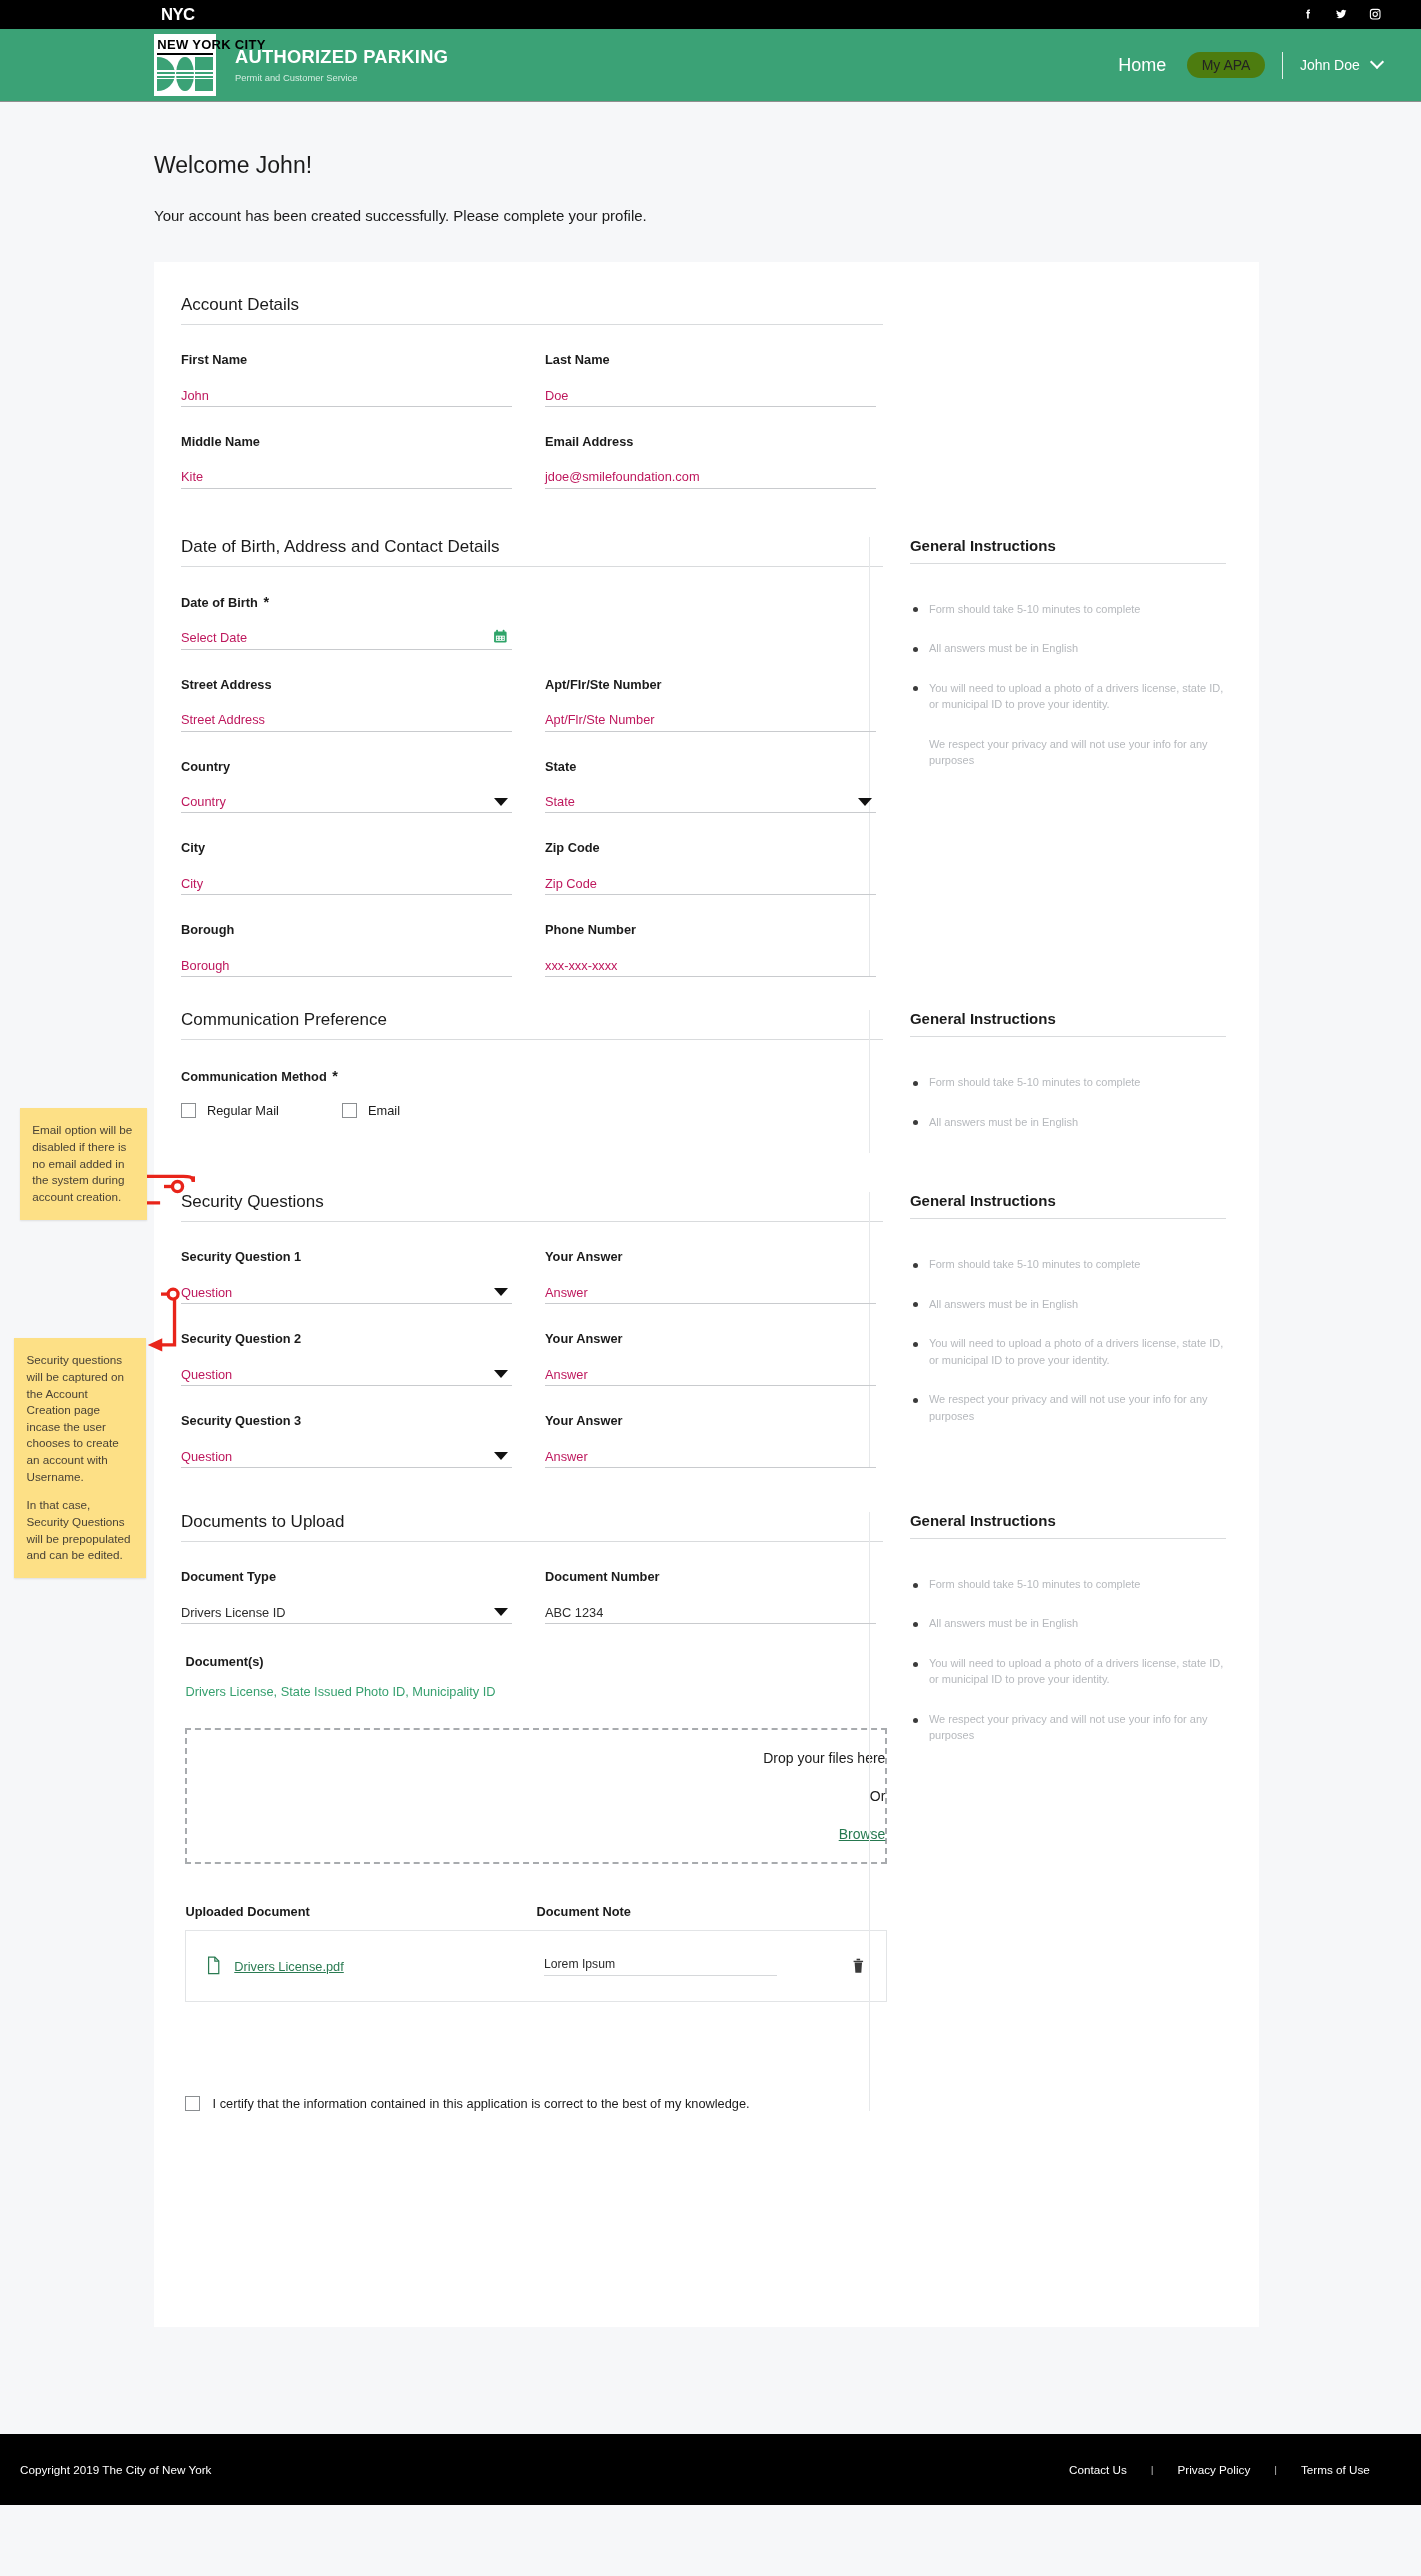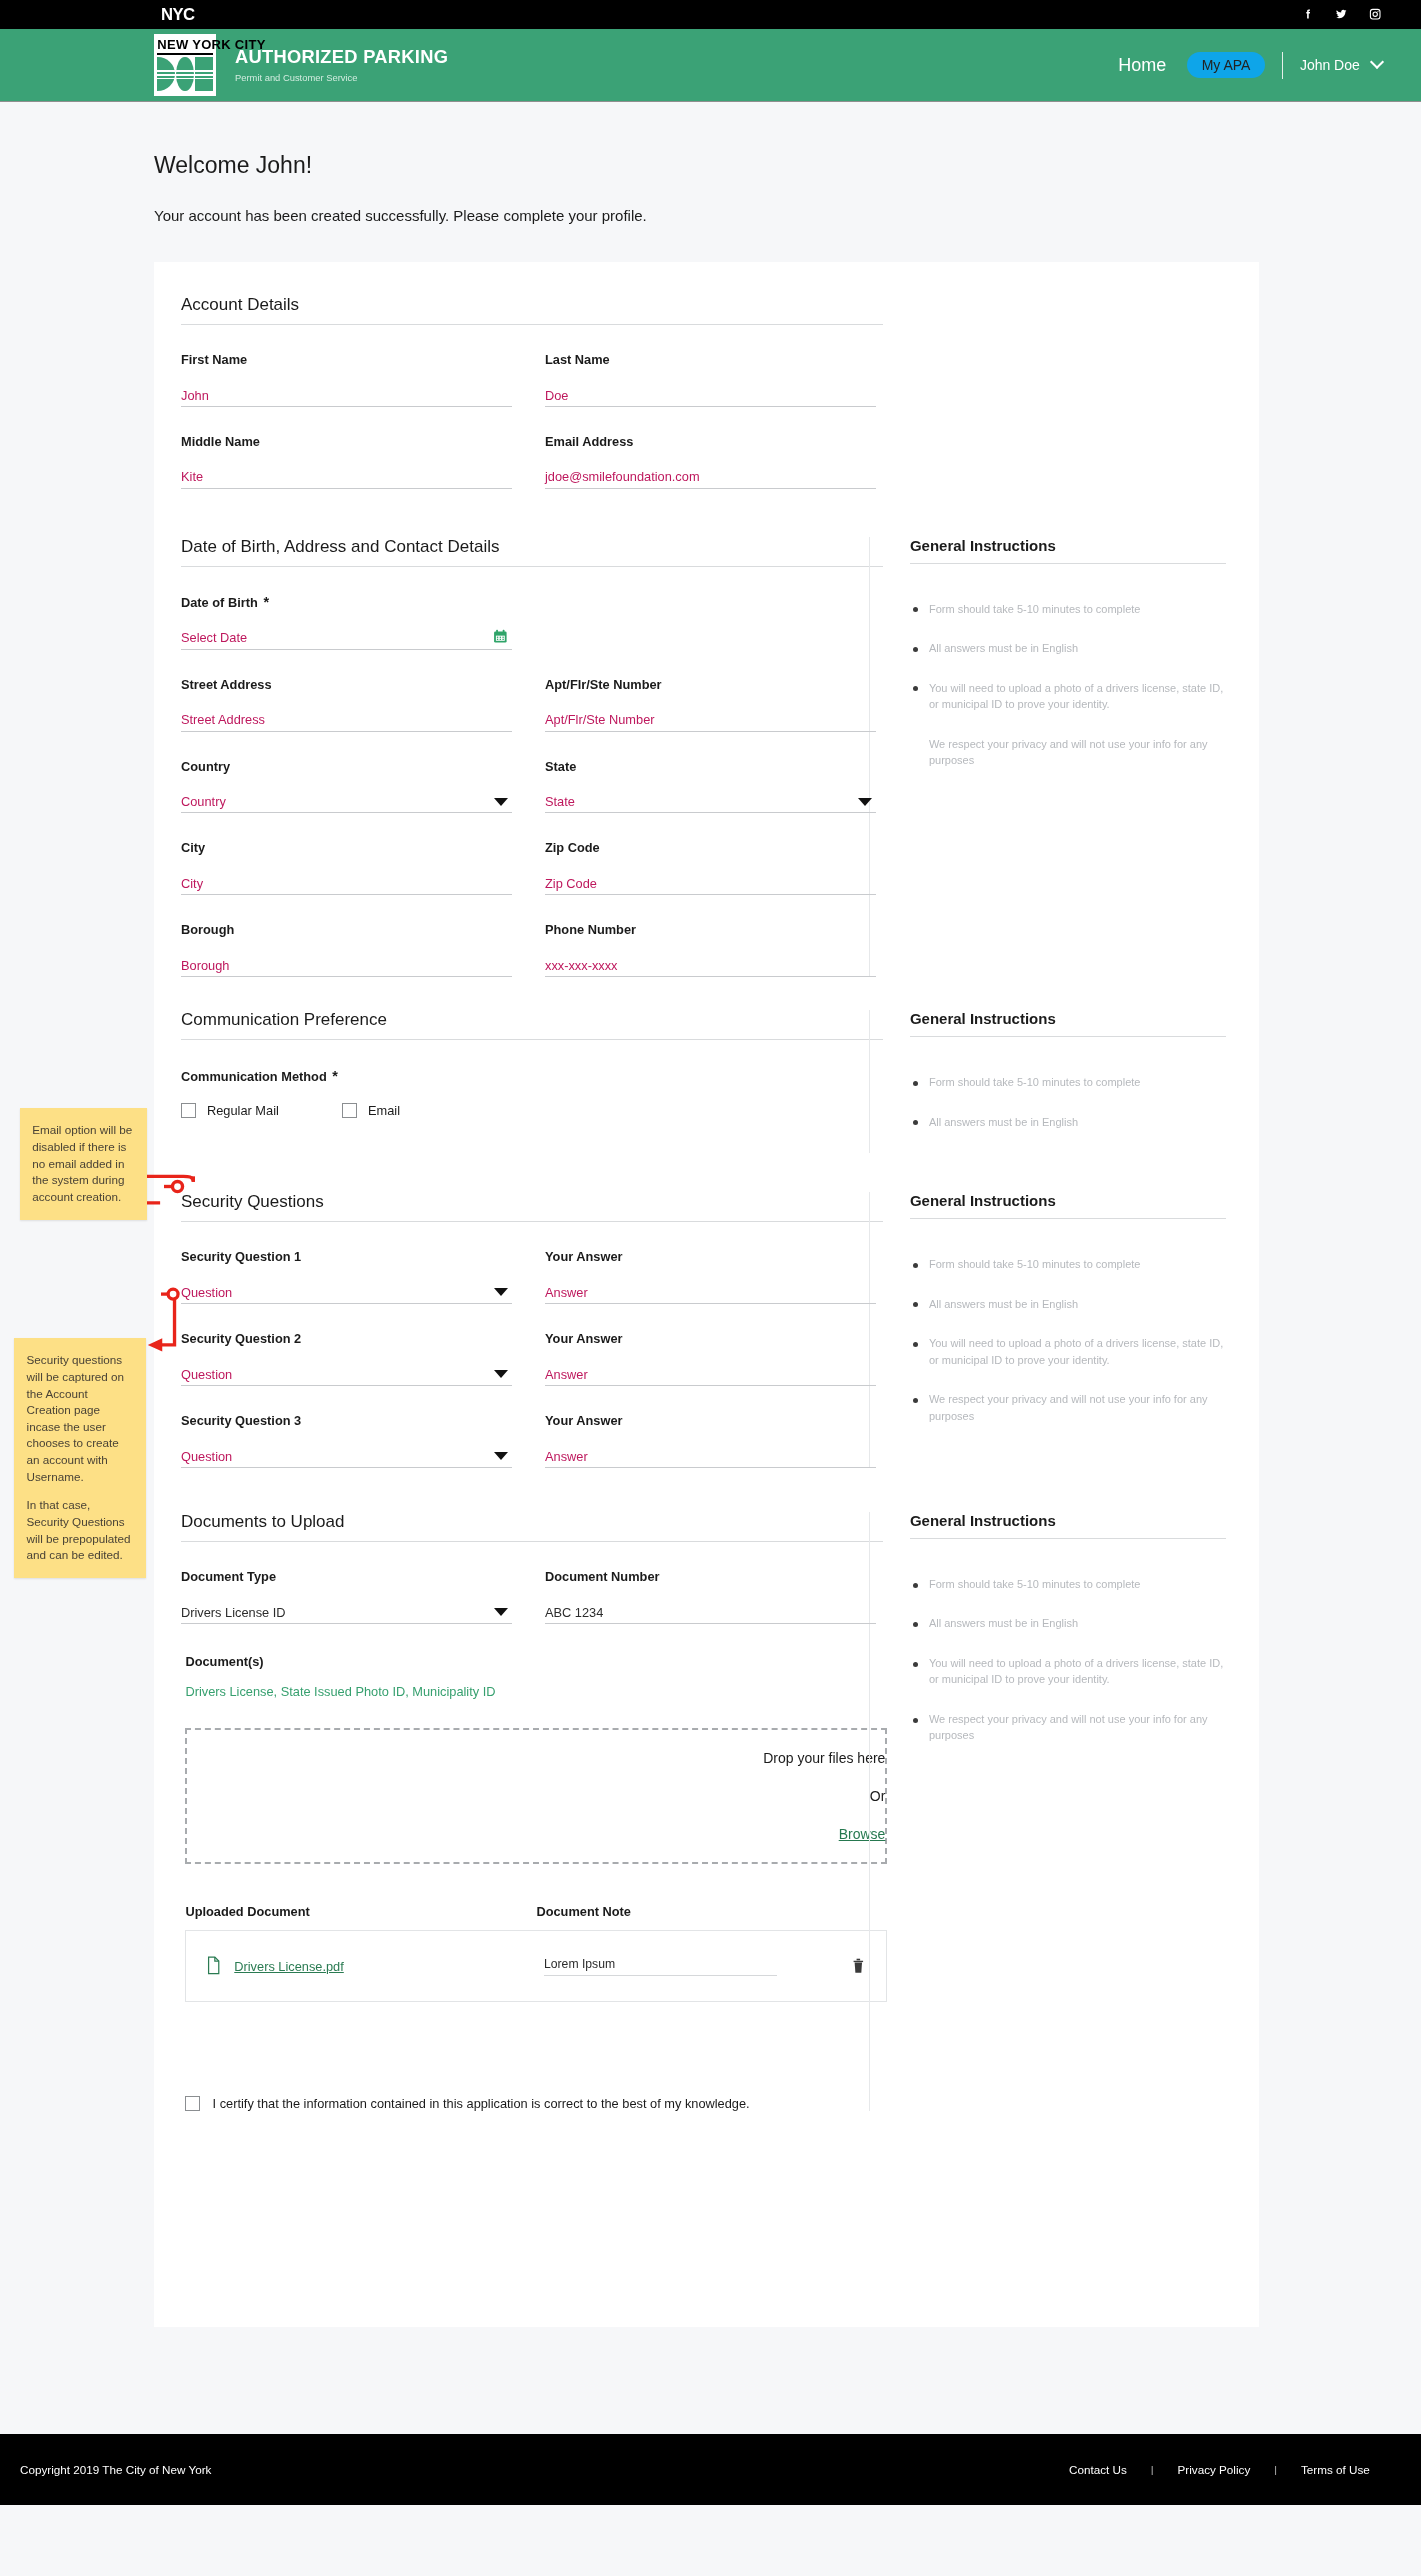--- a/index.html
+++ b/index.html
@@ -98,21 +98,21 @@
     gap: 0;
   }
   .nav-home {
     color: #fff;
     font-size: 18px;
     margin-right: 21px;
     text-decoration: none;
     font-family: "Liberation Sans", sans-serif;
   }
   .nav-pill {
-    background: #0ea5e9;
+    background: #4d7c0f;
     color: #222;
     font-size: 14px;
     border-radius: 16.7px;
     padding: 5px 14.4px;
     font-family: "Liberation Sans", sans-serif;
   }
   .nav-div {
     width: 1.7px; height: 27px; background: #e6f0ea;
     margin: 0 16.7px;
   }

